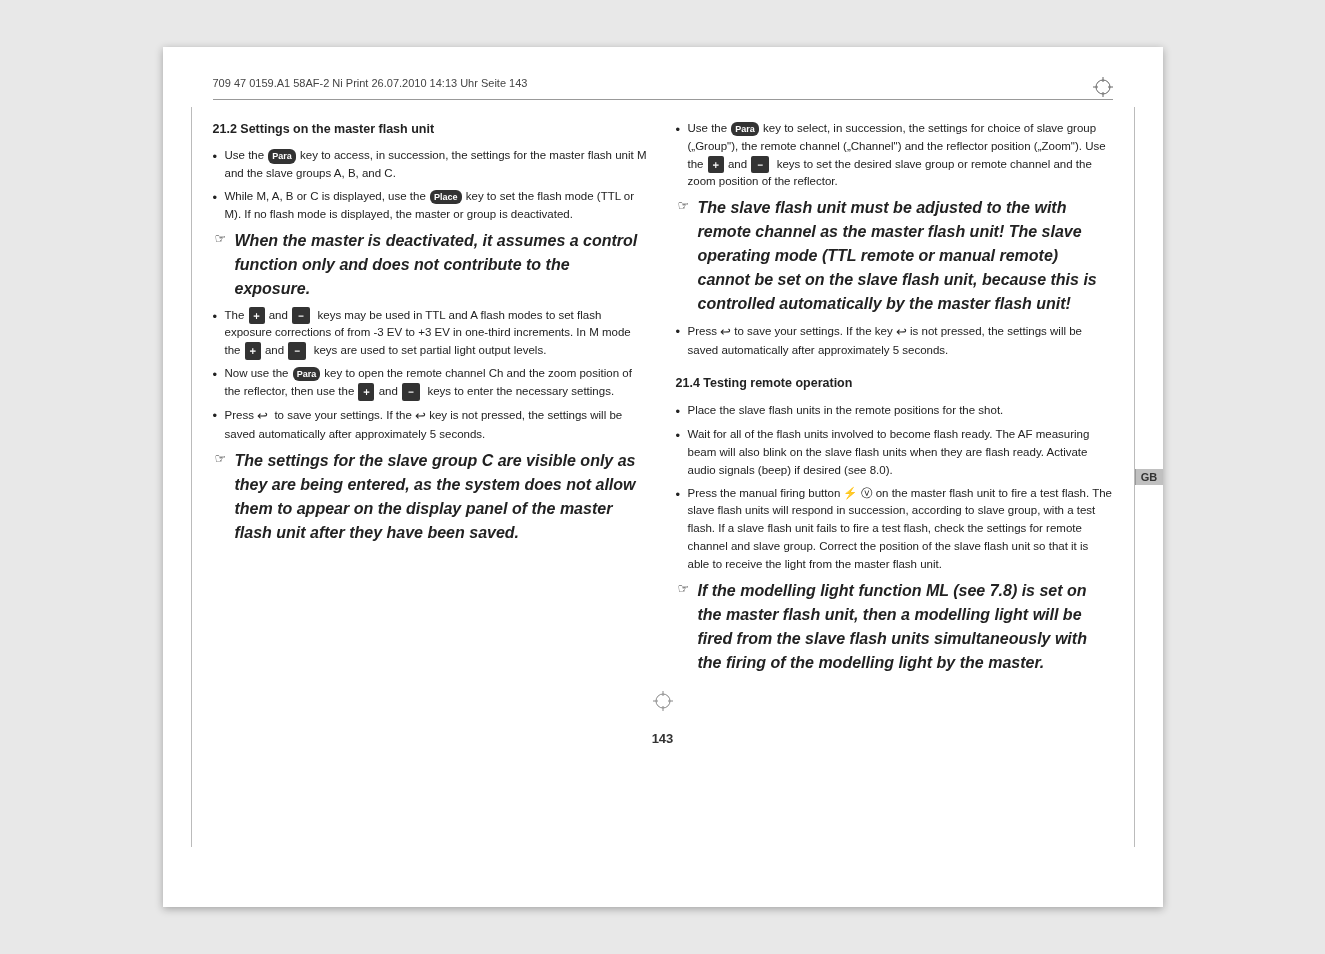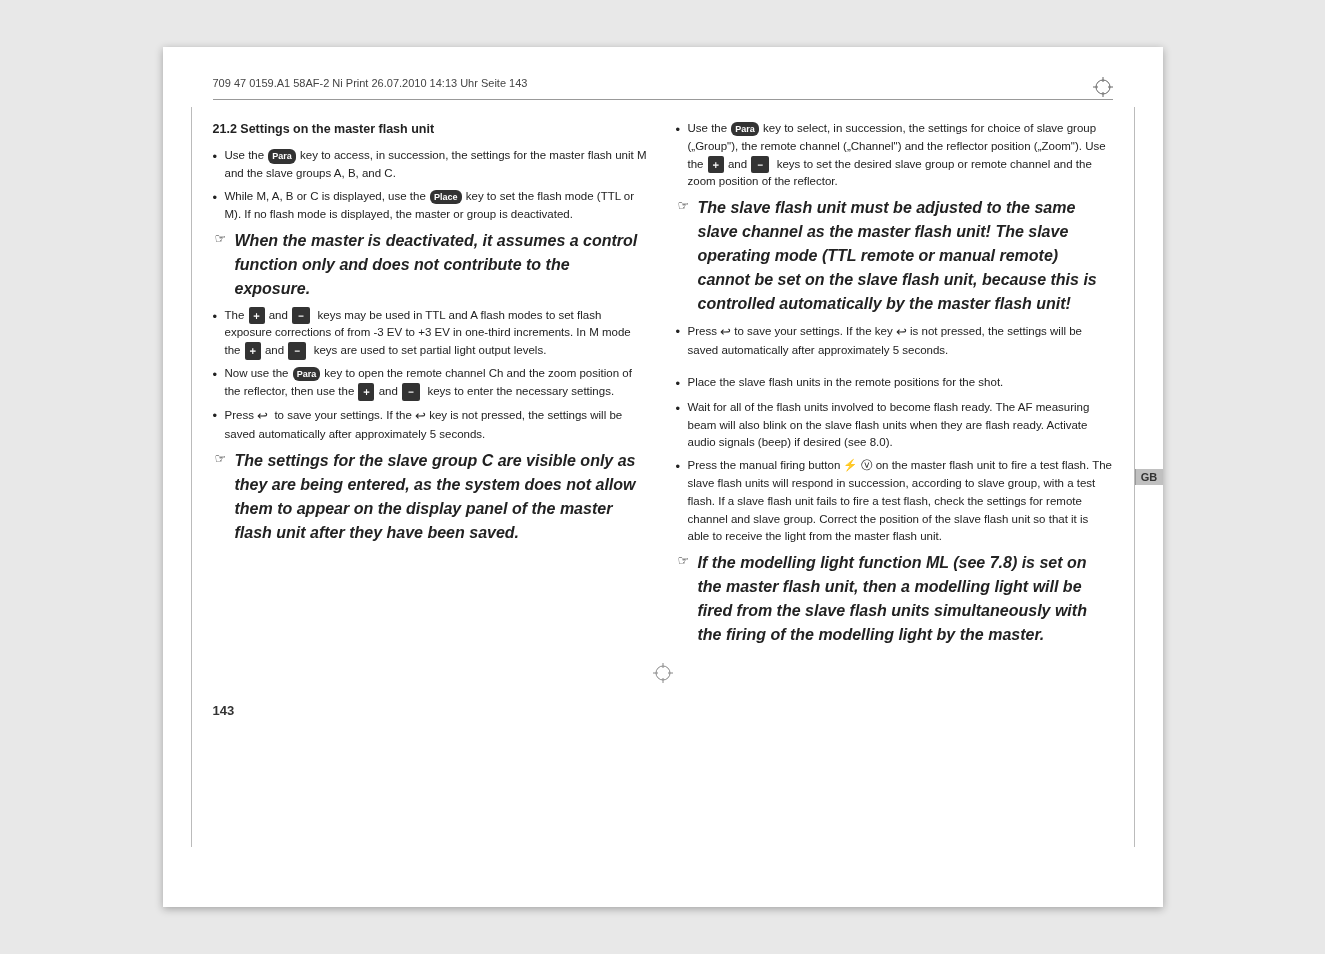--- a/index.html
+++ b/index.html
@@ -171,21 +171,21 @@
       vertical-align: middle;
     }
 
     
     .section-gap {
       margin-top: 14px;
     }
 
     
     .page-number {
-      text-align: left;
+      text-align: center;
       font-size: 13px;
       font-weight: bold;
       margin-top: 20px;
       color: #333;
     }
 
     
     .bottom-crosshair {
       display: flex;
       justify-content: center;
@@ -279,33 +279,34 @@
       <div class="bullet-item">
         <span class="bullet">•</span>
         <span class="bullet-text">
           Use the <span class="key-badge">Para</span> key to select, in succession, the settings for choice of slave group („Group"), the remote channel („Channel") and the reflector position („Zoom"). Use the <span class="plus-badge">＋</span> and <span class="minus-badge">－</span>&nbsp; keys to set the desired slave group or remote channel and the zoom position of the reflector.
         </span>
       </div>
 
       <div class="note-item">
         <span class="note-icon">☞</span>
         <span class="note-text">
-          The slave flash unit must be adjusted to the same slave channel as the master flash unit! The slave operating mode (TTL remote or manual remote) cannot be set on the slave flash unit, because this is controlled automatically by the master flash unit!
+          The slave flash unit must be adjusted to the with remote channel as the master flash unit! The slave operating mode (TTL remote or manual remote) cannot be set on the slave flash unit, because this is controlled automatically by the master flash unit!
         </span>
       </div>
 
       <div class="bullet-item">
         <span class="bullet">•</span>
         <span class="bullet-text">
           Press <span class="return-arrow">↩</span> to save your settings. If the key <span class="return-arrow">↩</span> is not pressed, the settings will be saved automatically after approximately 5 seconds.
         </span>
       </div>
 
       <div class="section-gap"></div>
 
+      <div class="section-title">21.4 Testing remote operation</div>
 
       <div class="bullet-item">
         <span class="bullet">•</span>
         <span class="bullet-text">
           Place the slave flash units in the remote positions for the shot.
         </span>
       </div>
 
       <div class="bullet-item">
         <span class="bullet">•</span>

